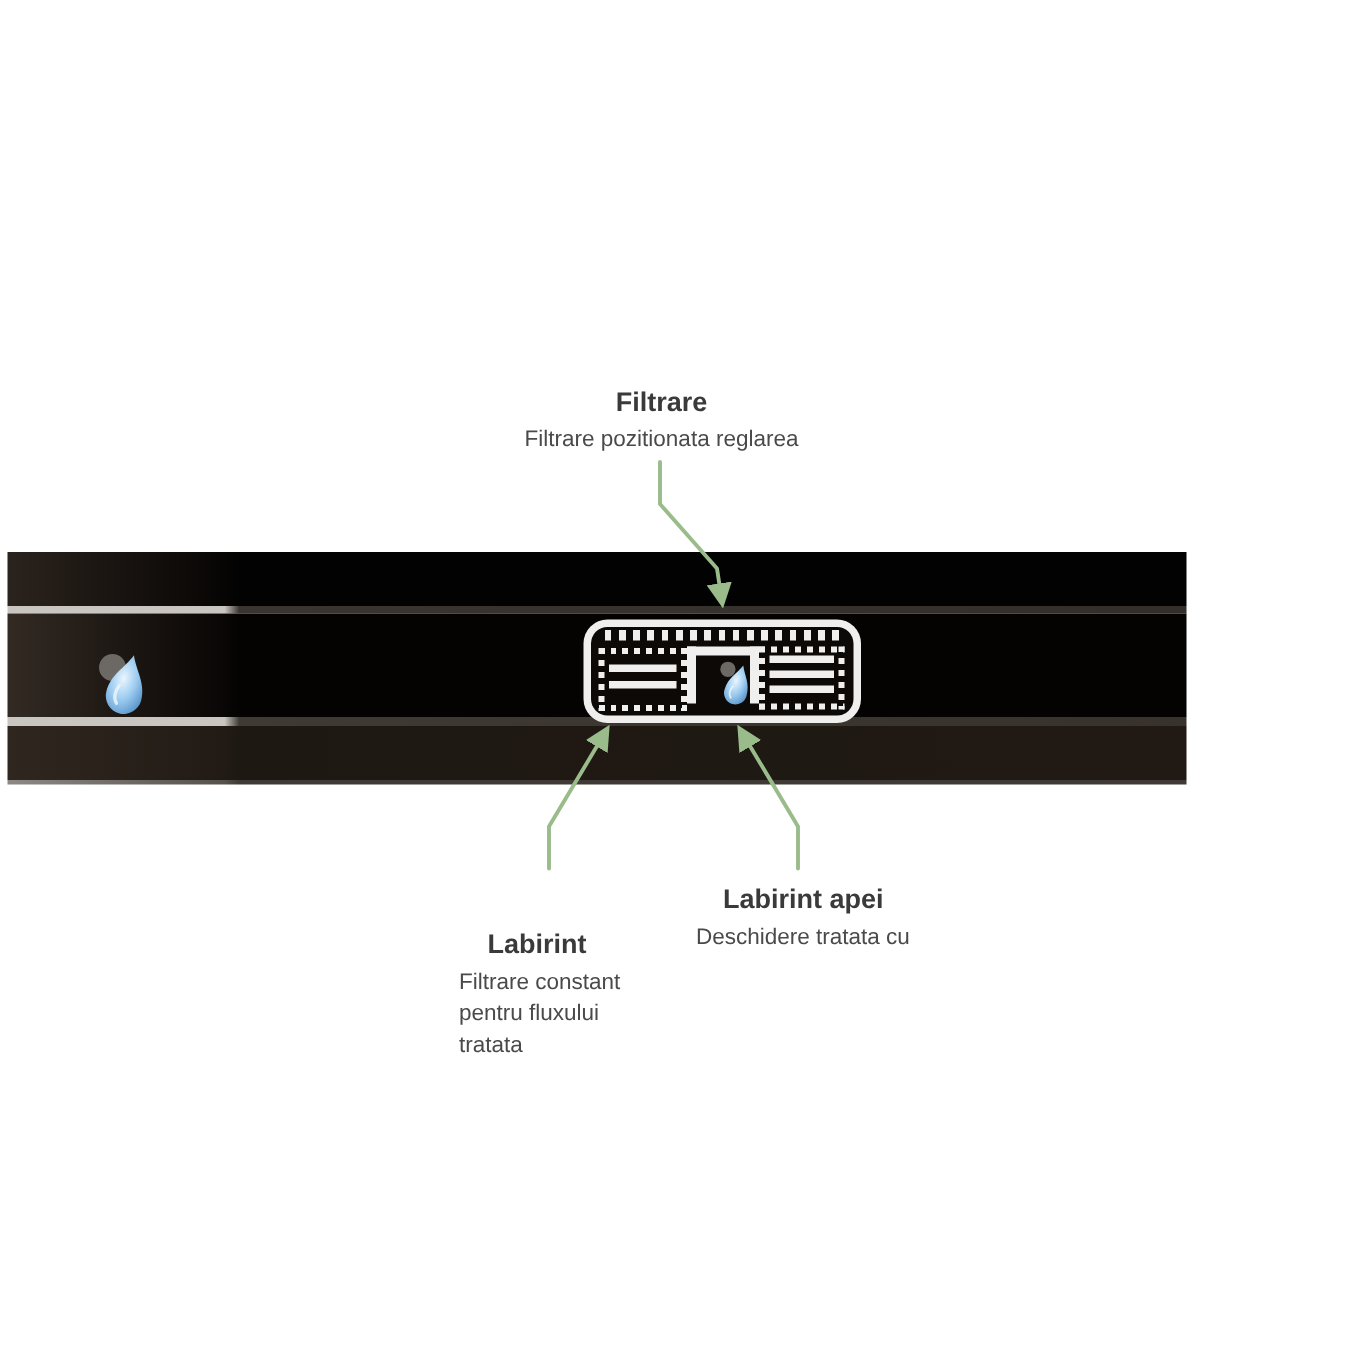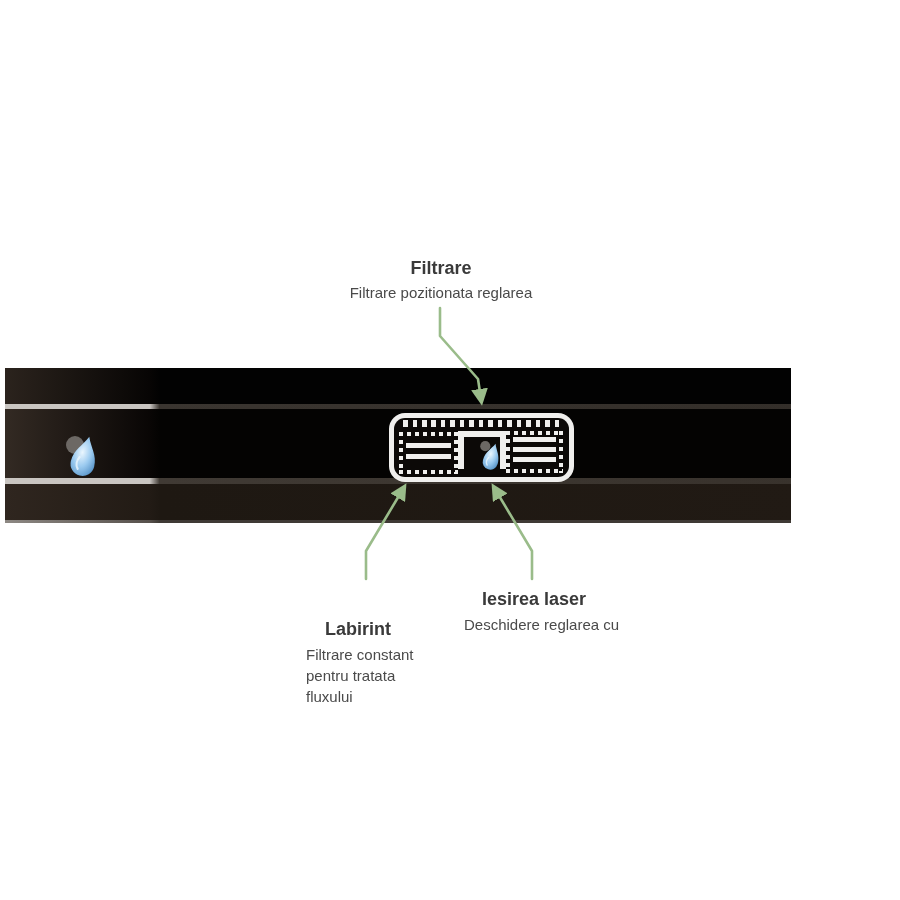--- a/index.html
+++ b/index.html
@@ -144,22 +144,22 @@
       </marker>
     </defs>
     <polyline points="440,308 440,336 478,379 481,399" marker-end="url(#ah)"></polyline>
     <polyline points="366,579 366,551 403,489" marker-end="url(#ah)"></polyline>
     <polyline points="532,579 532,551 495,489" marker-end="url(#ah)"></polyline>
   </svg>
 
   <div class="labirint-block">
     <div class="lbl-title">Labirint</div>
     <div class="lbl-body">Filtrare constant</div>
-    <div class="lbl-body">pentru tratata</div>
-    <div class="lbl-body">fluxului</div>
+    <div class="lbl-body">pentru fluxului</div>
+    <div class="lbl-body">tratata</div>
   </div>
 
   <div class="iesirea-block">
-    <div class="lbl-title">Iesirea laser</div>
-    <div class="lbl-body">Deschidere reglarea cu</div>
+    <div class="lbl-title">Labirint apei</div>
+    <div class="lbl-body">Deschidere tratata cu</div>
   </div>
 
 </div>
 
 </body></html>

